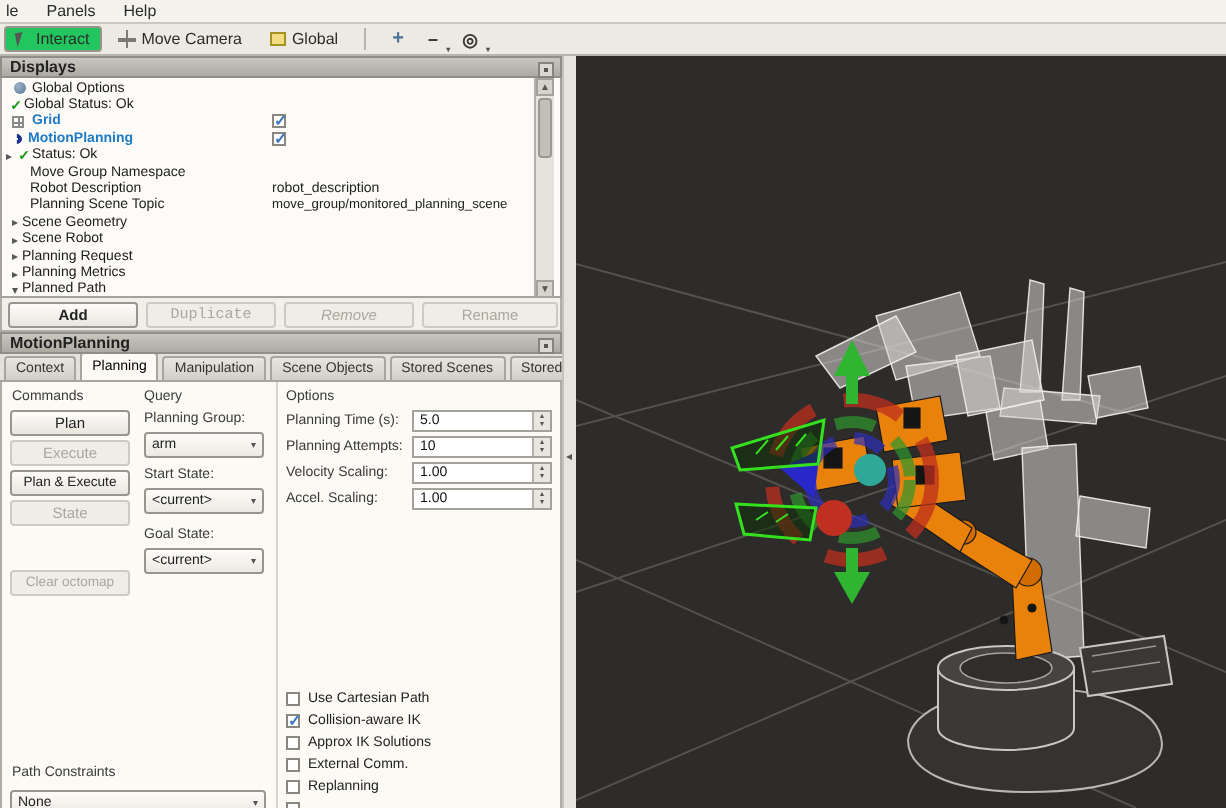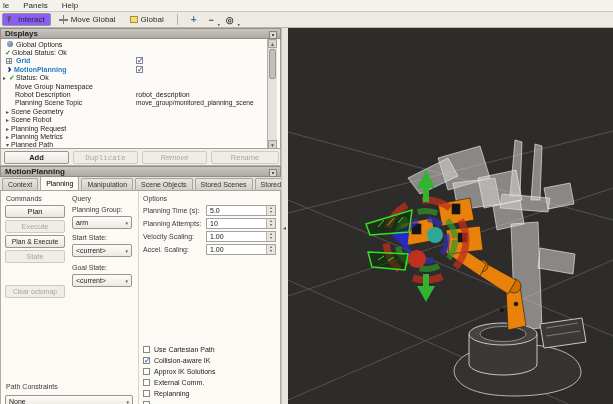--- a/index.html
+++ b/index.html
@@ -4,21 +4,21 @@
 <style>
   * { margin:0; padding:0; box-sizing:border-box; }
   html,body { width:613px; height:404px; overflow:hidden; }
   body { font-family:"Liberation Sans", sans-serif; background:#edeae3; position:relative; color:#2b2b2b; }
   .abs { position:absolute; }
   
   .menubar { left:0; top:0; width:613px; height:12px; background:#f4f2ec; border-bottom:1px solid #cac7c0; display:flex; align-items:center; gap:14px; padding-left:3px; font-size:8px; }
   .menu-item { cursor:default; }
   .toolbar { left:0; top:12px; width:613px; height:16px; background:#edeae3; border-bottom:1px solid #b8b5ae; display:flex; align-items:center; font-size:8px; }
   .tool-btn { height:13px; display:flex; align-items:center; gap:3px; padding:0 5px; margin-left:2px; border-radius:2px; border:1px solid transparent; }
-  .tool-btn.active { background:#8b5cf6; border-color:#97948d; }
+  .tool-btn.active { background:#22c55e; border-color:#97948d; }
   .tb-sep { width:1px; height:11px; background:#b5b2ab; margin:0 7px; }
   .cursor-icon { width:0; height:0; border-left:4px solid #555; border-right:3px solid transparent; border-bottom:7px solid transparent; transform:rotate(-12deg); }
   .movecam-icon { position:relative; width:9px; height:9px; }
   .movecam-icon::before { content:""; position:absolute; left:4px; top:0; width:1.5px; height:9px; background:#7d7a73; }
   .movecam-icon::after { content:""; position:absolute; top:4px; left:0; height:1.5px; width:9px; background:#7d7a73; }
   .select-icon { width:8px; height:7px; background:#f3dc82; border:1px solid #a39323; }
   .zoom-glyph { font-size:10px; font-weight:bold; color:#4f7396; padding:0 6px; position:relative; }
   .zoom-glyph.dark { color:#3c3a36; font-size:9px; }
   .sub-arrow { position:absolute; right:0; bottom:-2px; font-size:4px; color:#555; }
   
@@ -71,21 +71,21 @@
   <span class="menu-item">Help</span>
 </div>
 
 <div class="abs toolbar">
   <div class="tool-btn active">
     <span class="cursor-icon"></span>
     <span>Interact</span>
   </div>
   <div class="tool-btn">
     <span class="movecam-icon"></span>
-    <span>Move Global</span>
+    <span>Move Camera</span>
   </div>
   <div class="tool-btn">
     <span class="select-icon"></span>
     <span>Global</span>
   </div>
   <div class="tb-sep"></div>
   <span class="zoom-glyph"><span>+</span></span>
   <span class="zoom-glyph dark"><span>−</span><span class="sub-arrow">▾</span></span>
   <span class="zoom-glyph dark"><span>◎</span><span class="sub-arrow">▾</span></span>
 </div>

